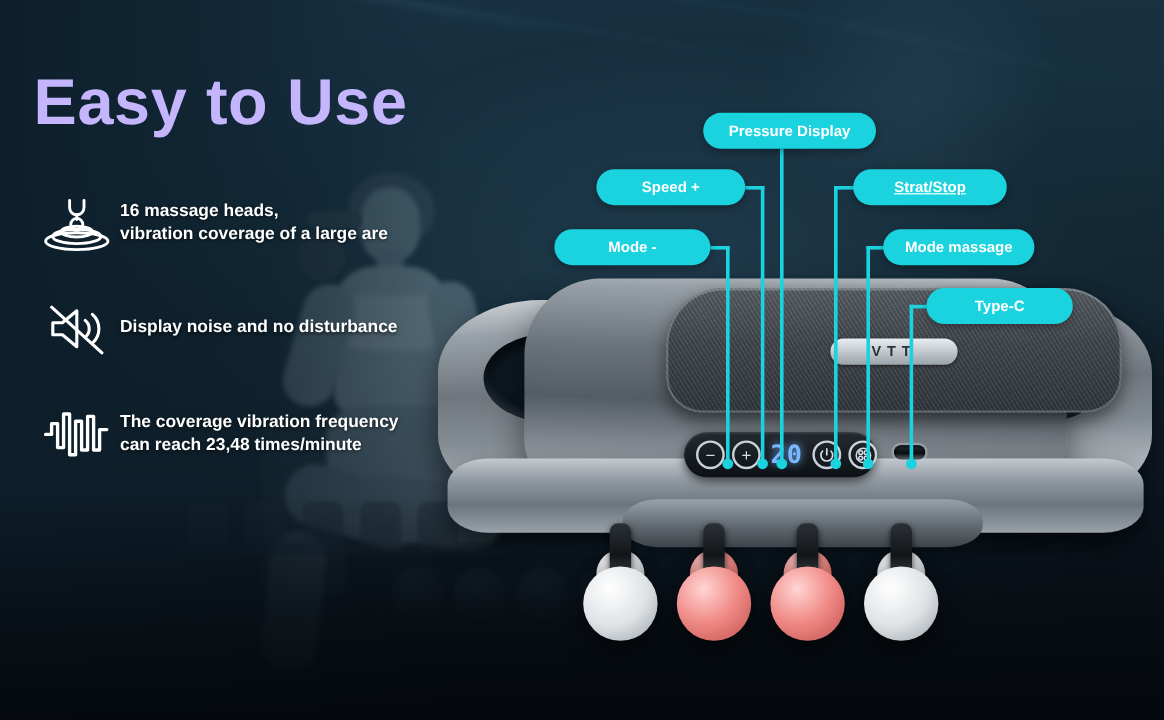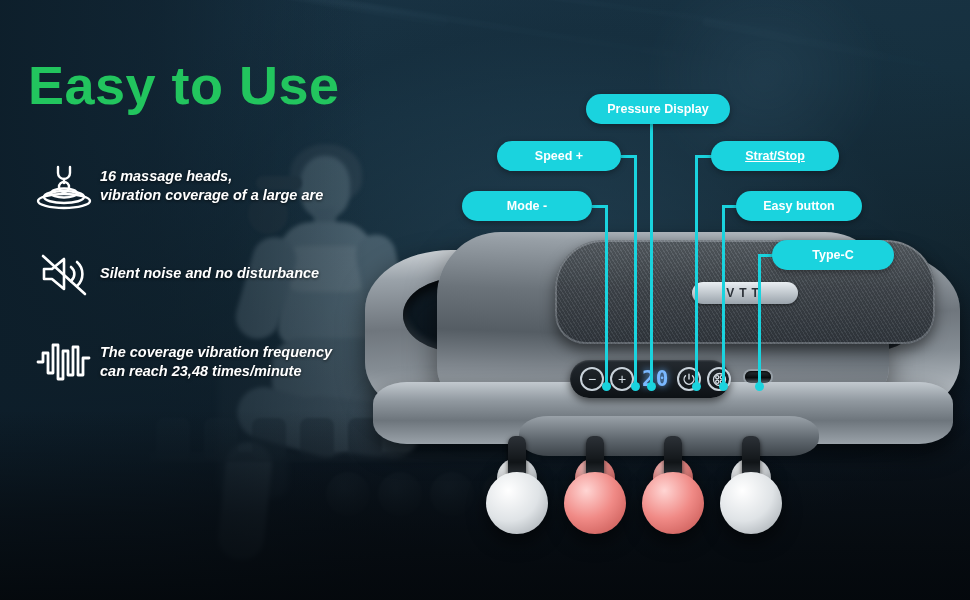--- a/index.html
+++ b/index.html
@@ -73,26 +73,26 @@
   }
   .sideshade {
     position:absolute; inset:0;
     background:linear-gradient(90deg, rgba(13,30,42,.96) 0%, rgba(13,30,42,.72) 16%, rgba(13,30,42,0) 38%);
   }
 
   
   .headline {
     position:absolute; left:28px; top:58px;
     font-size:54px; font-weight:bold; letter-spacing:.5px;
-    color:#22c55e; line-height:1;
+    color:#c4b5fd; line-height:1;
   }
 
   
   .features { position:absolute; left:28px; top:155px; width:360px; }
-  .feature { display:flex; align-items:center; margin-bottom:26px; min-height:62px;font-style:italic; }
+  .feature { display:flex; align-items:center; margin-bottom:26px; min-height:62px; }
   .feature .ico { width:72px; flex:0 0 72px; display:flex; align-items:center; justify-content:center; }
   .feature .ico svg { display:block; }
   .feature .txt {
     color:#ffffff; font-size:14.5px; line-height:1.34; font-weight:bold;
     text-shadow:0 1px 3px rgba(0,0,0,.65);
   }
   .feature .txt span { display:block; white-space:nowrap; }
 
   
   .device { position:absolute; left:355px; top:232px; width:615px; height:340px; }
@@ -276,21 +276,21 @@
   <div class="feature">
     <div class="ico">
       <svg width="52" height="48" viewBox="0 0 52 48" fill="none" stroke="#ffffff" stroke-width="2.6" stroke-linecap="round" stroke-linejoin="round">
         <path d="M6 19 h8 L26 9 v30 L14 29 H6 Z"></path>
         <path d="M33 17 a9 9 0 0 1 0 14"></path>
         <path d="M39 12 a16 16 0 0 1 0 24"></path>
         <path d="M5 6 L47 44"></path>
       </svg>
     </div>
     <div class="txt">
-      <span>Silent noise and no disturbance</span>
+      <span>Display noise and no disturbance</span>
     </div>
   </div>
 
 
   <div class="feature">
     <div class="ico">
       <svg width="56" height="48" viewBox="0 0 56 48" fill="none" stroke="#ffffff" stroke-width="2.8" stroke-linecap="round" stroke-linejoin="round">
         <path d="M2 24 h5 v-9 h5 v20 h5 V7 h5 v34 h5 V13 h5 v24 h5 V9 h5 v28 h5 V20 h6"></path>
       </svg>
     </div>
@@ -383,21 +383,21 @@
   <div class="dot" style="left:10px; top:177px;"></div>
 </div>
 
 <div class="callout" style="left:711px; top:141px; width:128px;text-decoration:underline;">Strat/Stop</div>
 <div class="lead" style="left:695px; top:155px;">
   <div class="h" style="left:0; top:0; width:18px;"></div>
   <div class="v" style="left:0; top:0; height:231px;"></div>
   <div class="dot" style="left:-3px; top:227px;"></div>
 </div>
 
-<div class="callout" style="left:736px; top:191px; width:126px;">Easy button</div>
+<div class="callout" style="left:736px; top:191px; width:126px;">Mode massage</div>
 <div class="lead" style="left:722px; top:205px;">
   <div class="h" style="left:0; top:0; width:16px;"></div>
   <div class="v" style="left:0; top:0; height:181px;"></div>
   <div class="dot" style="left:-3px; top:177px;"></div>
 </div>
 
 <div class="callout" style="left:772px; top:240px; width:122px;">Type-C</div>
 <div class="lead" style="left:758px; top:254px;">
   <div class="h" style="left:0; top:0; width:16px;"></div>
   <div class="v" style="left:0; top:0; height:132px;"></div>

